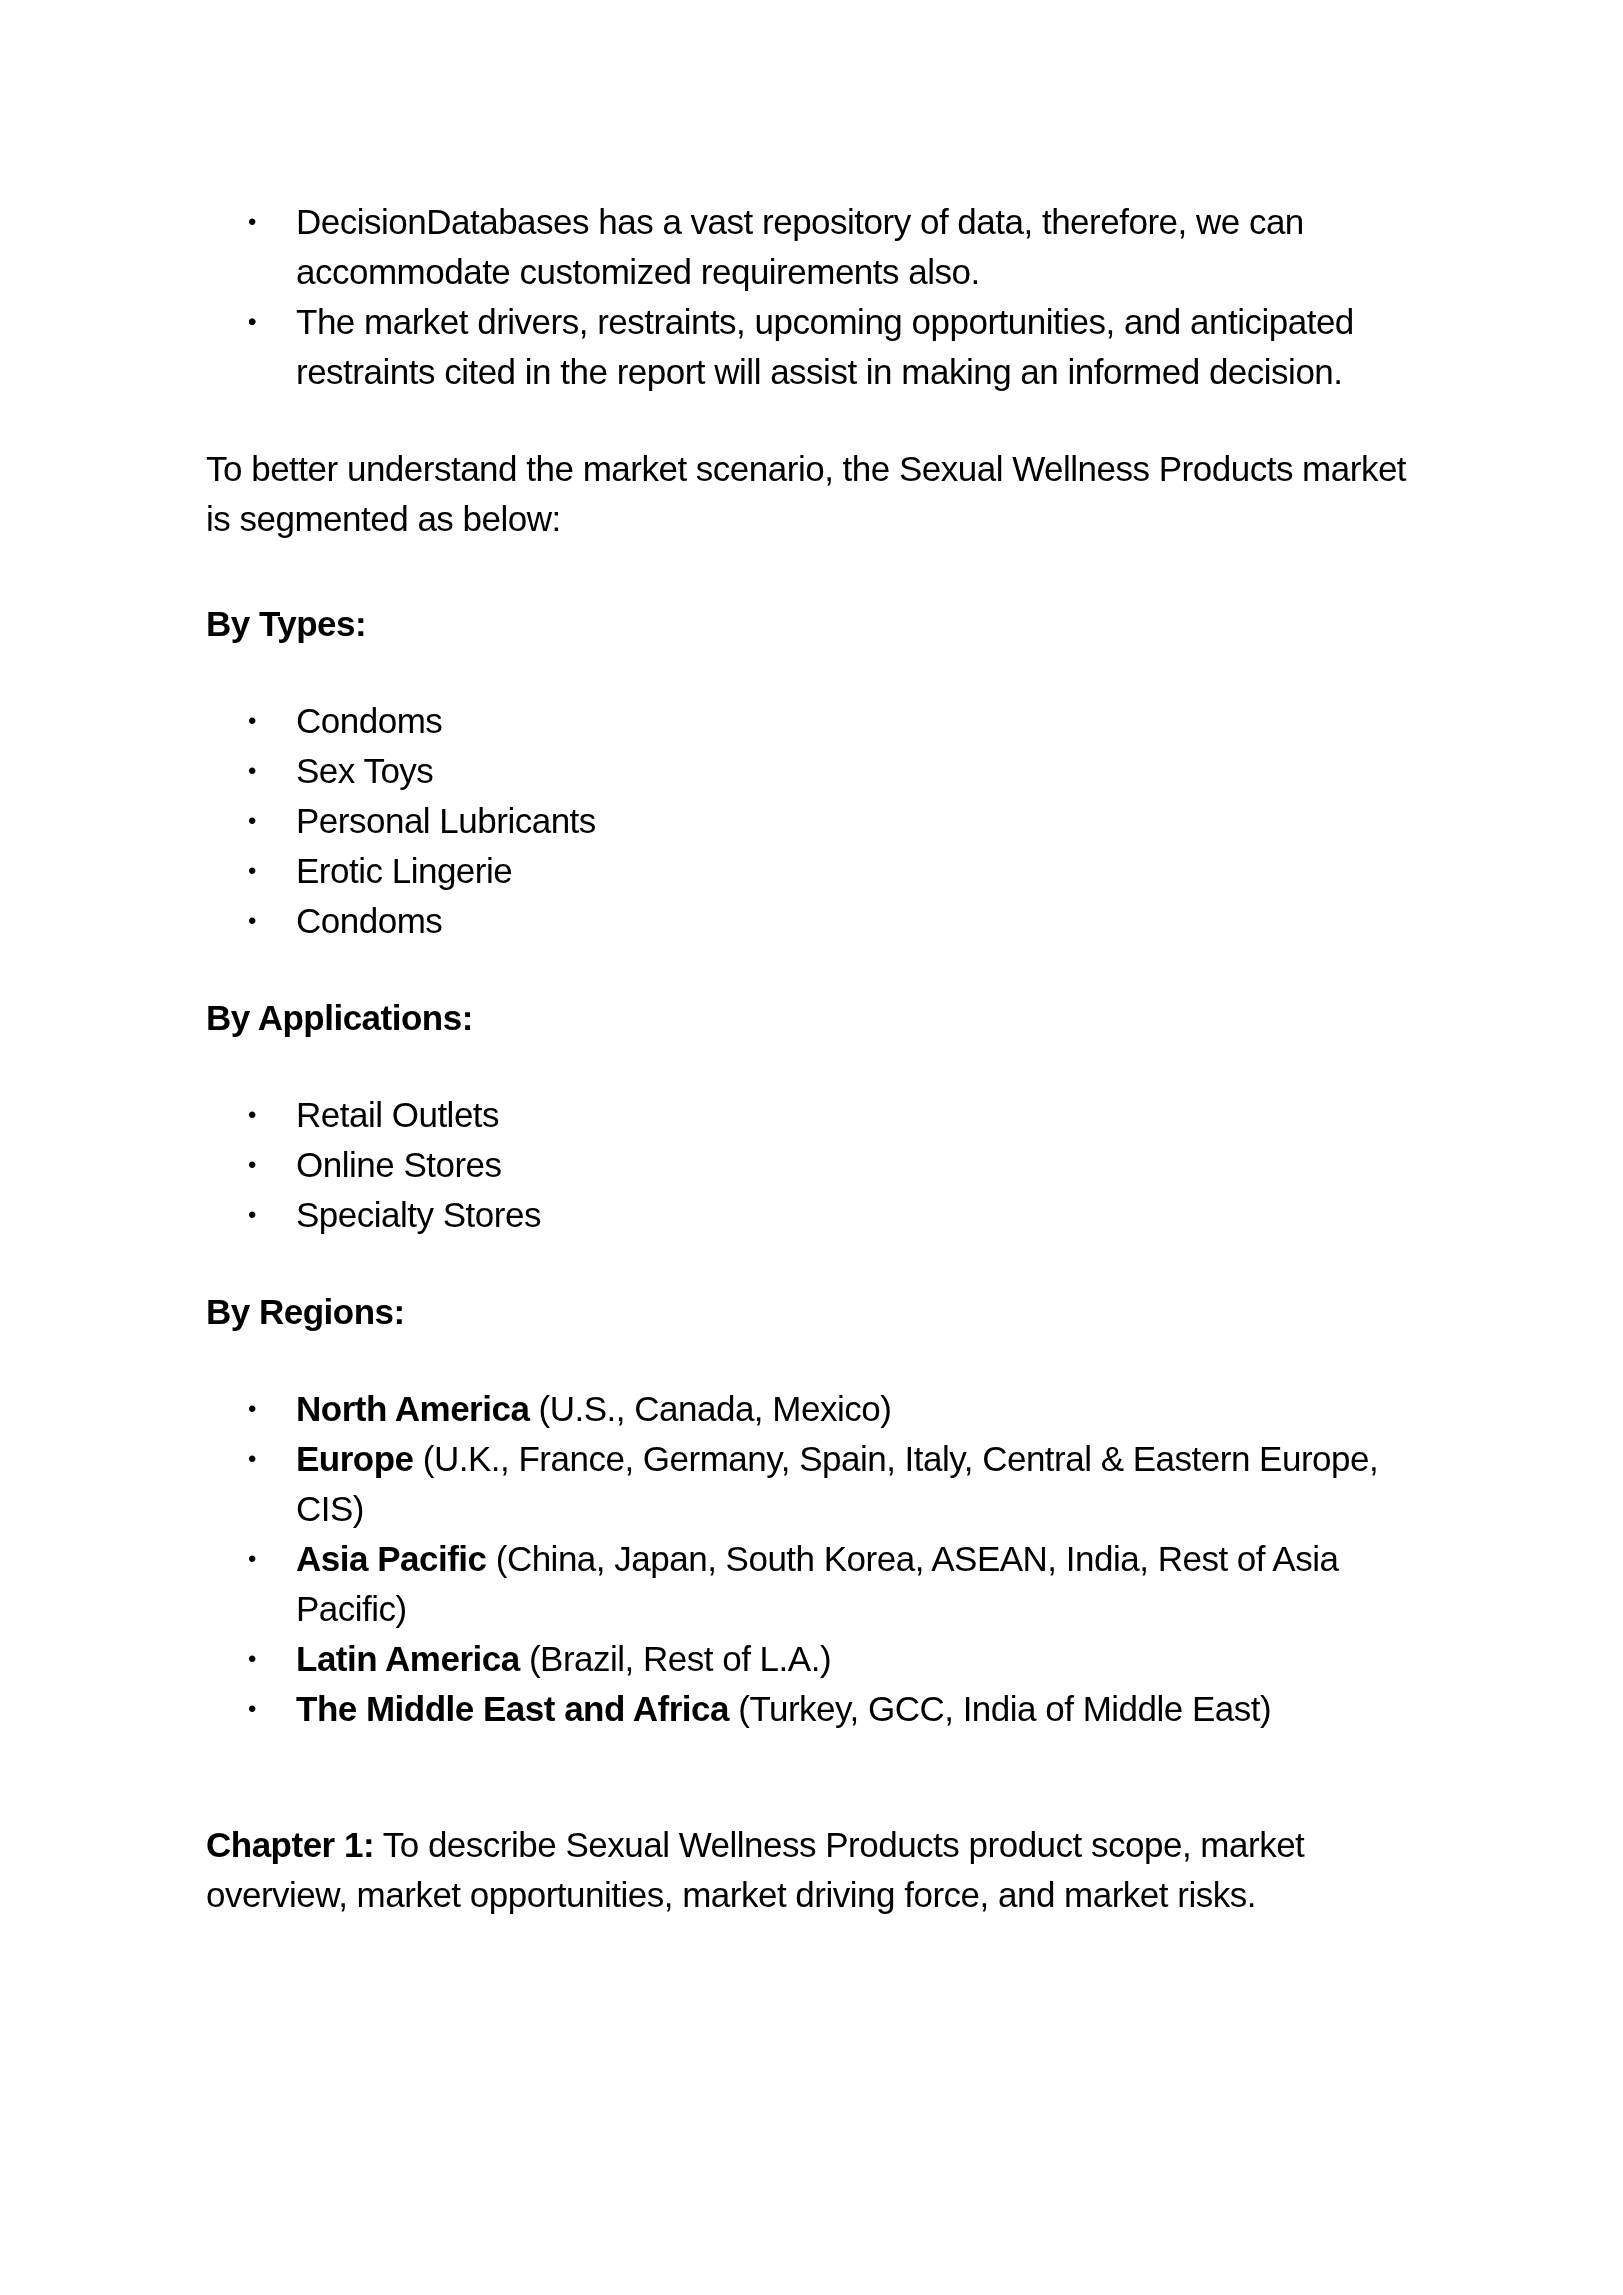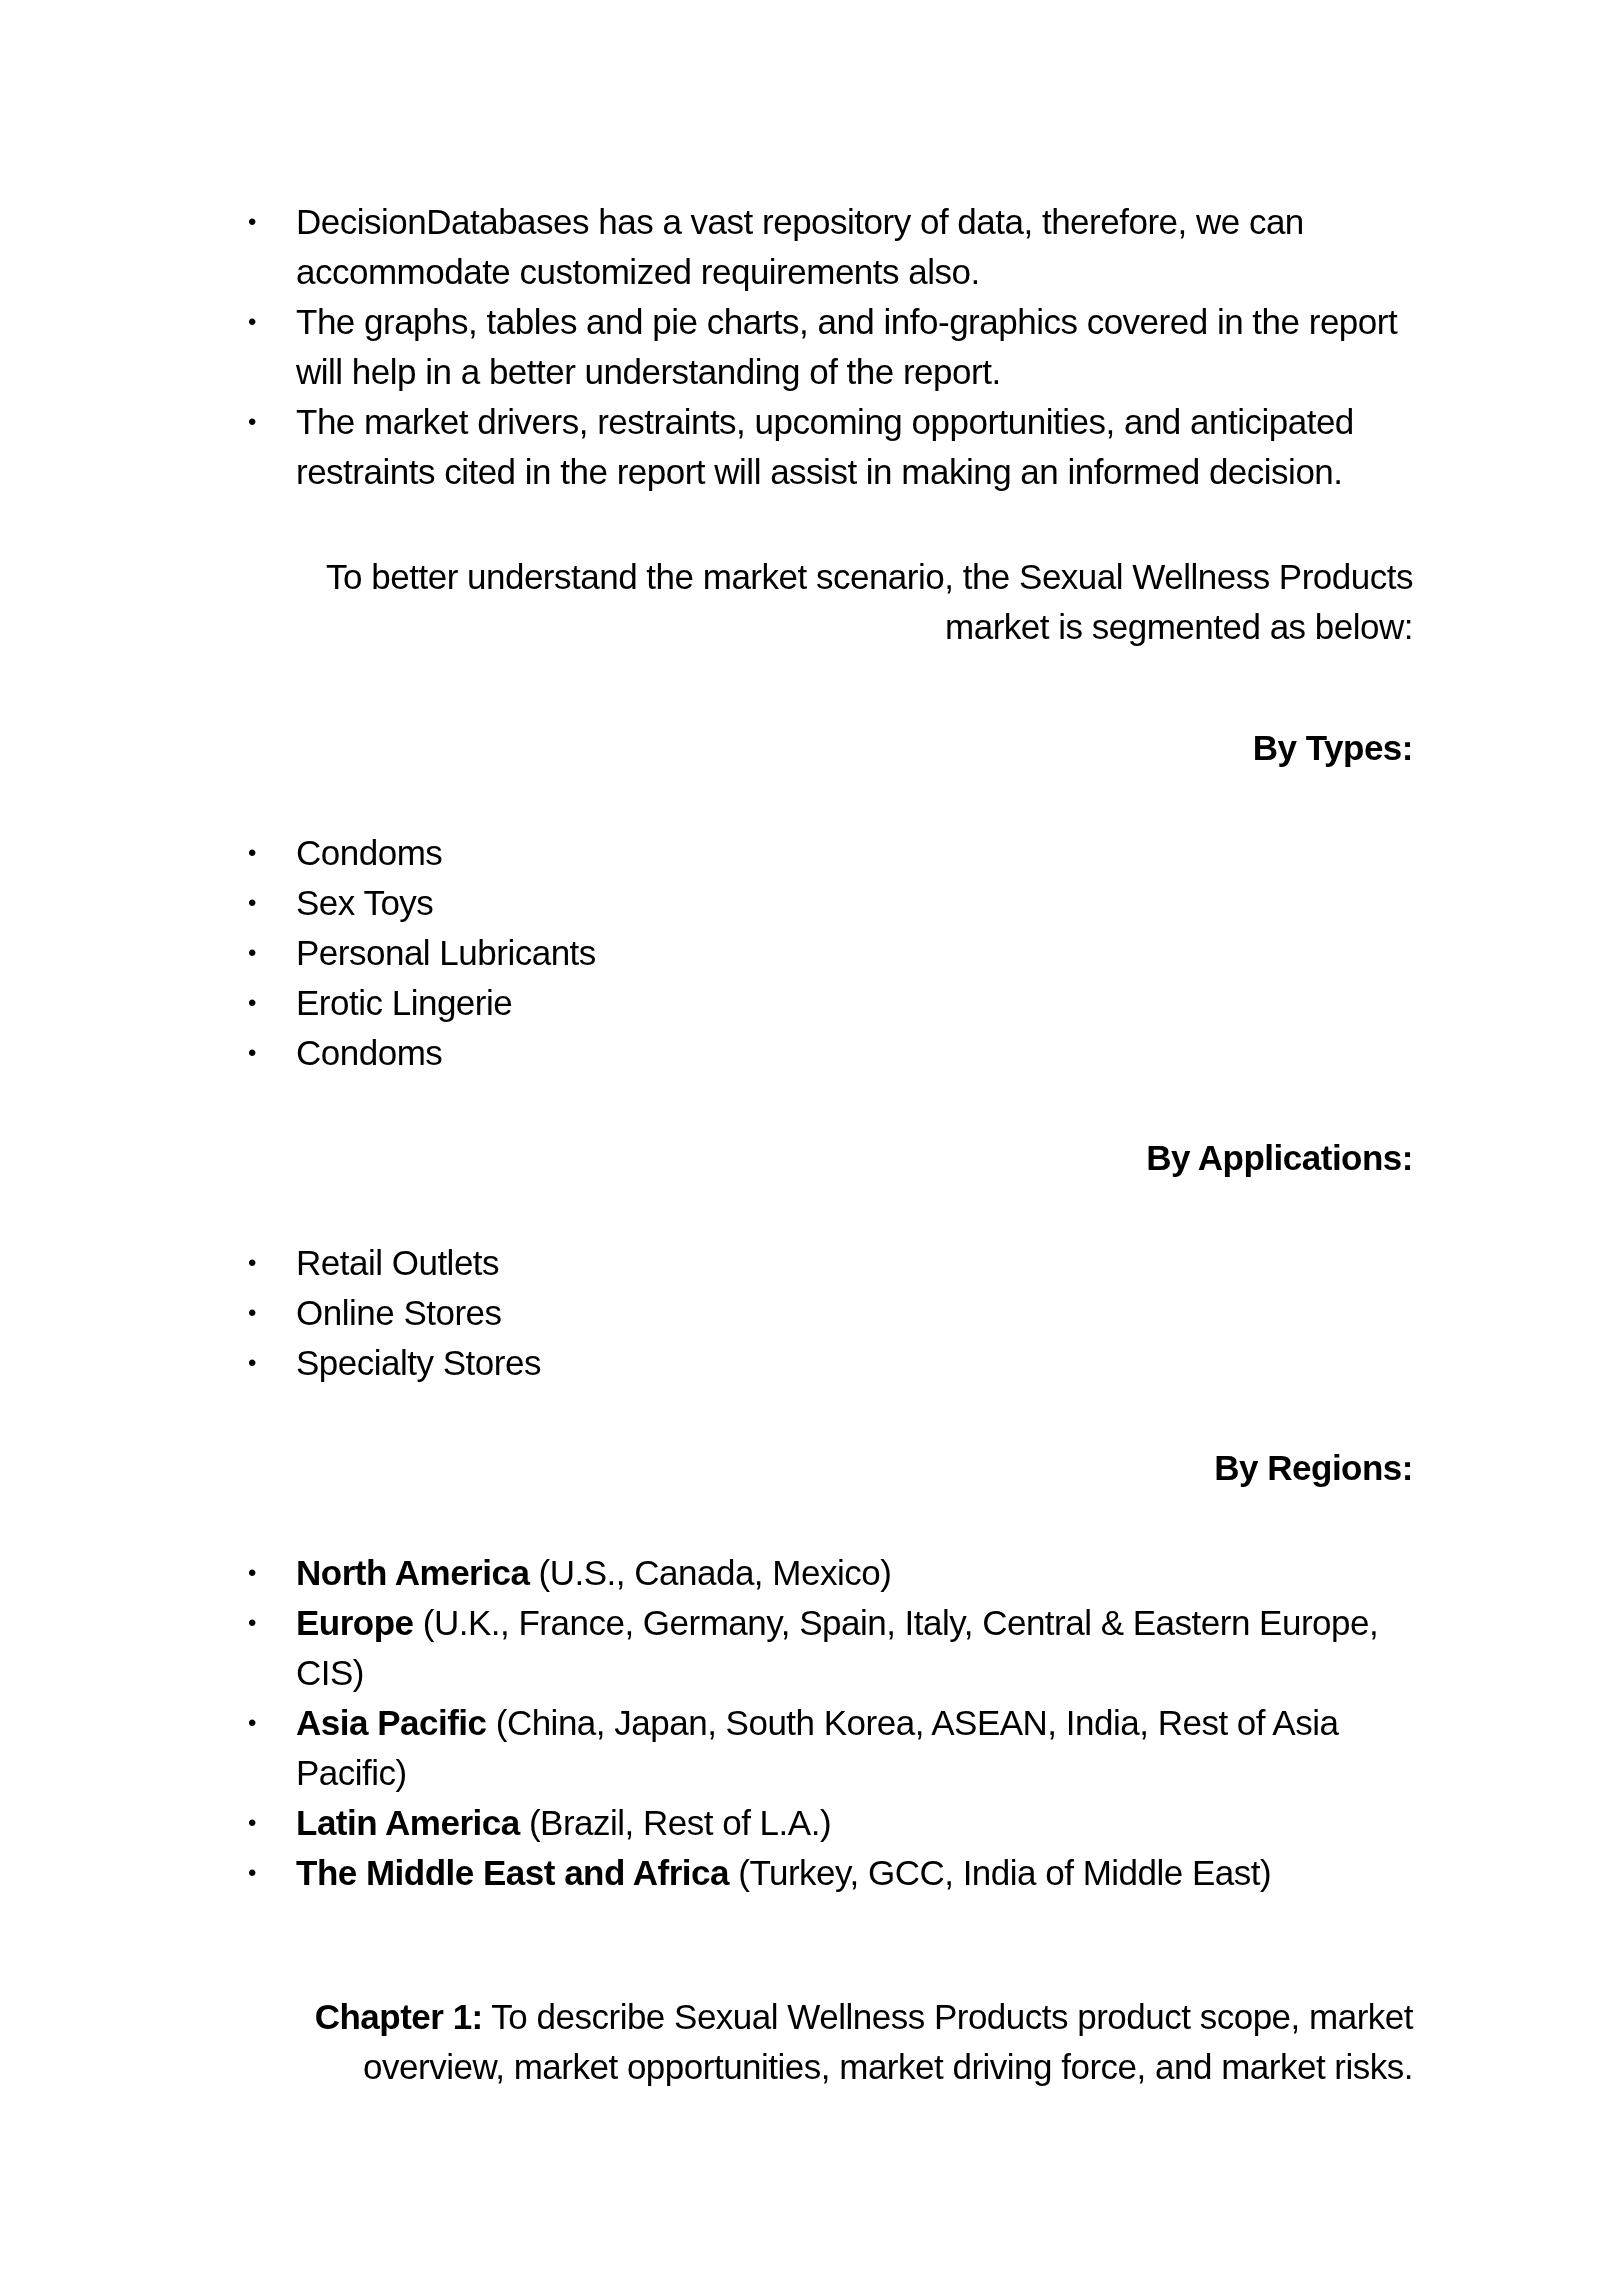--- a/index.html
+++ b/index.html
@@ -35,38 +35,37 @@
       margin: 0;
     }
     li .bullet {
       position: absolute;
       left: 50px;
       top: 0;
       font-size: 24px;
       line-height: 50px;
     }
     p {
-      margin: 16px;
-      text-align: right;
+      margin: 8px;
     }
     .gap-sm { height: 39px; }
     .gap-md { height: 39px; }
     .heading {
       font-weight: bold;
     }
     b { font-weight: bold; }
   </style>
 </head>
 <body>
 
 <div class="page">
 
   <ul>
     <li><span class="bullet">•</span><span>DecisionDatabases has a vast repository of data, therefore, we can accommodate customized requirements also.</span></li>
-    <li><span class="bullet">•</span><span>The graphs, tables and pie charts, and info-graphics covered in the report will help in a better understanding of the report.</span></li>
+    <li><span class="bullet">•</span></li>
     <li><span class="bullet">•</span><span>The market drivers, restraints, upcoming opportunities, and anticipated restraints cited in the report will assist in making an informed decision.</span></li>
   </ul>
 
   <div class="gap-sm"></div>
   <p>To better understand the market scenario, the Sexual Wellness Products market is segmented as below:</p>
 
   <div class="gap-md"></div>
   <p class="heading">By Types:</p>
   <div class="gap-md"></div>
   <ul>

